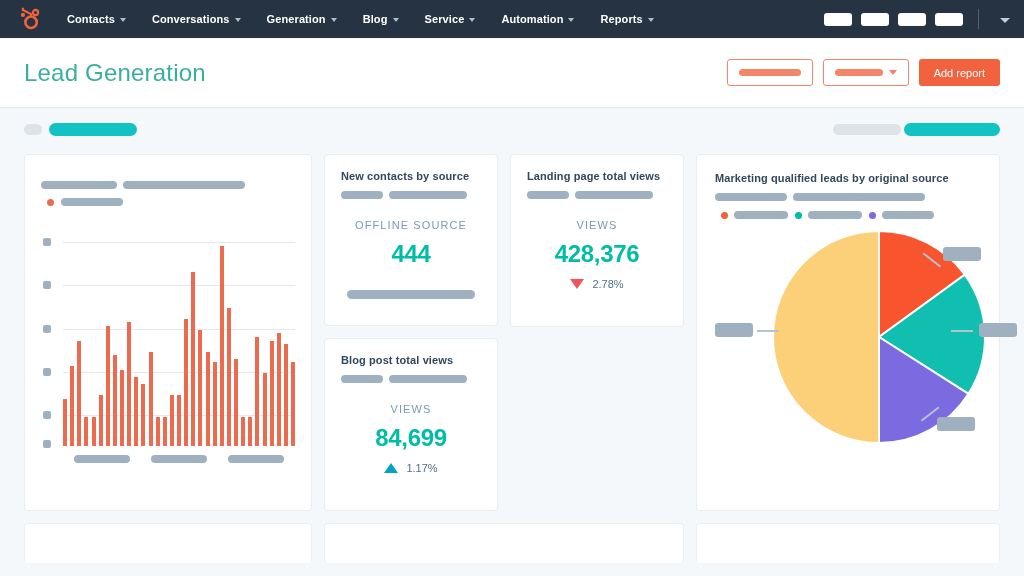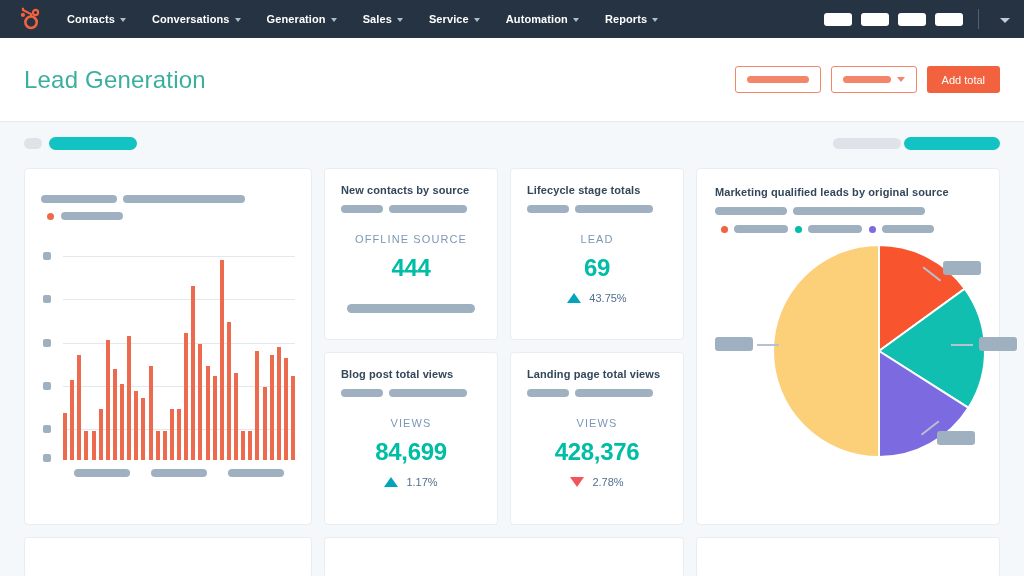--- a/index.html
+++ b/index.html
@@ -37,21 +37,21 @@
   .nav-pill { width: 28px; height: 13px; border-radius: 3px; background: #ffffff; }
   .nav-divider { width: 1px; height: 20px; background: #55626e; margin: 0 6px; }
   .nav-caret {
     width: 0; height: 0; border-left: 5px solid transparent;
     border-right: 5px solid transparent; border-top: 5px solid #c3ccd4;
     margin-left: 6px; margin-top: 2px;
   }
 
   
   .page-header {
-    height: 84px; background: #ffffff; border-bottom: 1px solid #e5eaef;
+    height: 70px; background: #ffffff; border-bottom: 1px solid #e5eaef;
     display: flex; align-items: center; padding: 0 24px; position: relative;
   }
   .page-title { font-size: 24px; color: #3aafa0; font-weight: 400; letter-spacing: .2px; }
   .header-actions {
     position: absolute; right: 24px; display: flex; align-items: center; gap: 10px;
   }
   .btn-outline {
     height: 27px; border: 1px solid #f2856a; border-radius: 3px;
     background: #fff; display: flex; align-items: center;
     justify-content: center; gap: 6px; padding: 0 11px; cursor: pointer;
@@ -181,21 +181,21 @@
     </div>
     <div class="nav-item">
       <span>Conversations</span>
       <span class="caret-down"></span>
     </div>
     <div class="nav-item">
       <span>Generation</span>
       <span class="caret-down"></span>
     </div>
     <div class="nav-item">
-      <span>Sales</span>
+      <span>Blog</span>
       <span class="caret-down"></span>
     </div>
     <div class="nav-item">
       <span>Service</span>
       <span class="caret-down"></span>
     </div>
     <div class="nav-item">
       <span>Automation</span>
       <span class="caret-down"></span>
     </div>
@@ -218,21 +218,21 @@
 <div class="page-header">
   <div class="page-title">Lead Generation</div>
   <div class="header-actions">
     <div class="btn-outline" style="width:86px;">
       <div class="redact" style="width:62px;"></div>
     </div>
     <div class="btn-outline" style="width:86px;">
       <div class="redact" style="width:52px;"></div>
       <span class="btn-caret"></span>
     </div>
-    <div class="btn-primary">Add total</div>
+    <div class="btn-primary">Add report</div>
   </div>
 </div>
 
 <div class="filter-bar">
   <div class="fb-left">
     <div class="pill-gray" style="width:18px;"></div>
     <div class="pill-teal" style="width:88px;"></div>
   </div>
   <div class="fb-right">
     <div class="pill-gray" style="width:68px;"></div>
@@ -333,33 +333,20 @@
         <div class="metric-label">VIEWS</div>
         <div class="metric-value">84,699</div>
         <div class="metric-delta">
           <span class="tri-up"></span>
           <span>1.17%</span>
         </div>
       </div>
     </div>
 
     <div class="col-mid">
-      <div class="card metric-card" style="height:172px;">
-        <div class="card-title">Lifecycle stage totals</div>
-        <div class="sub-redact">
-          <div class="r" style="width:42px;"></div>
-          <div class="r" style="width:78px;"></div>
-        </div>
-        <div class="metric-label">LEAD</div>
-        <div class="metric-value">69</div>
-        <div class="metric-delta">
-          <span class="tri-up"></span>
-          <span>43.75%</span>
-        </div>
-      </div>
 
       <div class="card metric-card" style="height:173px;">
         <div class="card-title">Landing page total views</div>
         <div class="sub-redact">
           <div class="r" style="width:42px;"></div>
           <div class="r" style="width:78px;"></div>
         </div>
         <div class="metric-label">VIEWS</div>
         <div class="metric-value">428,376</div>
         <div class="metric-delta">

